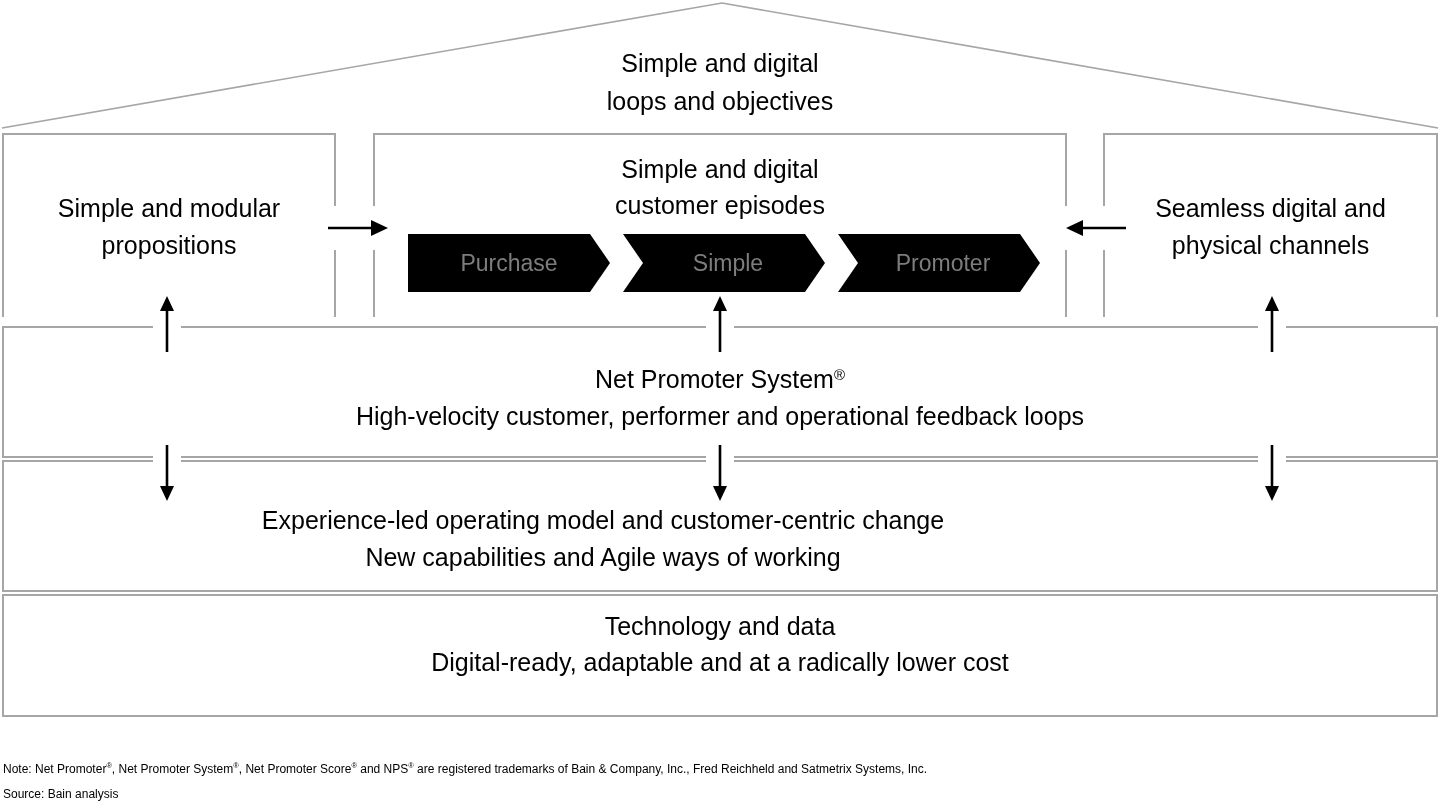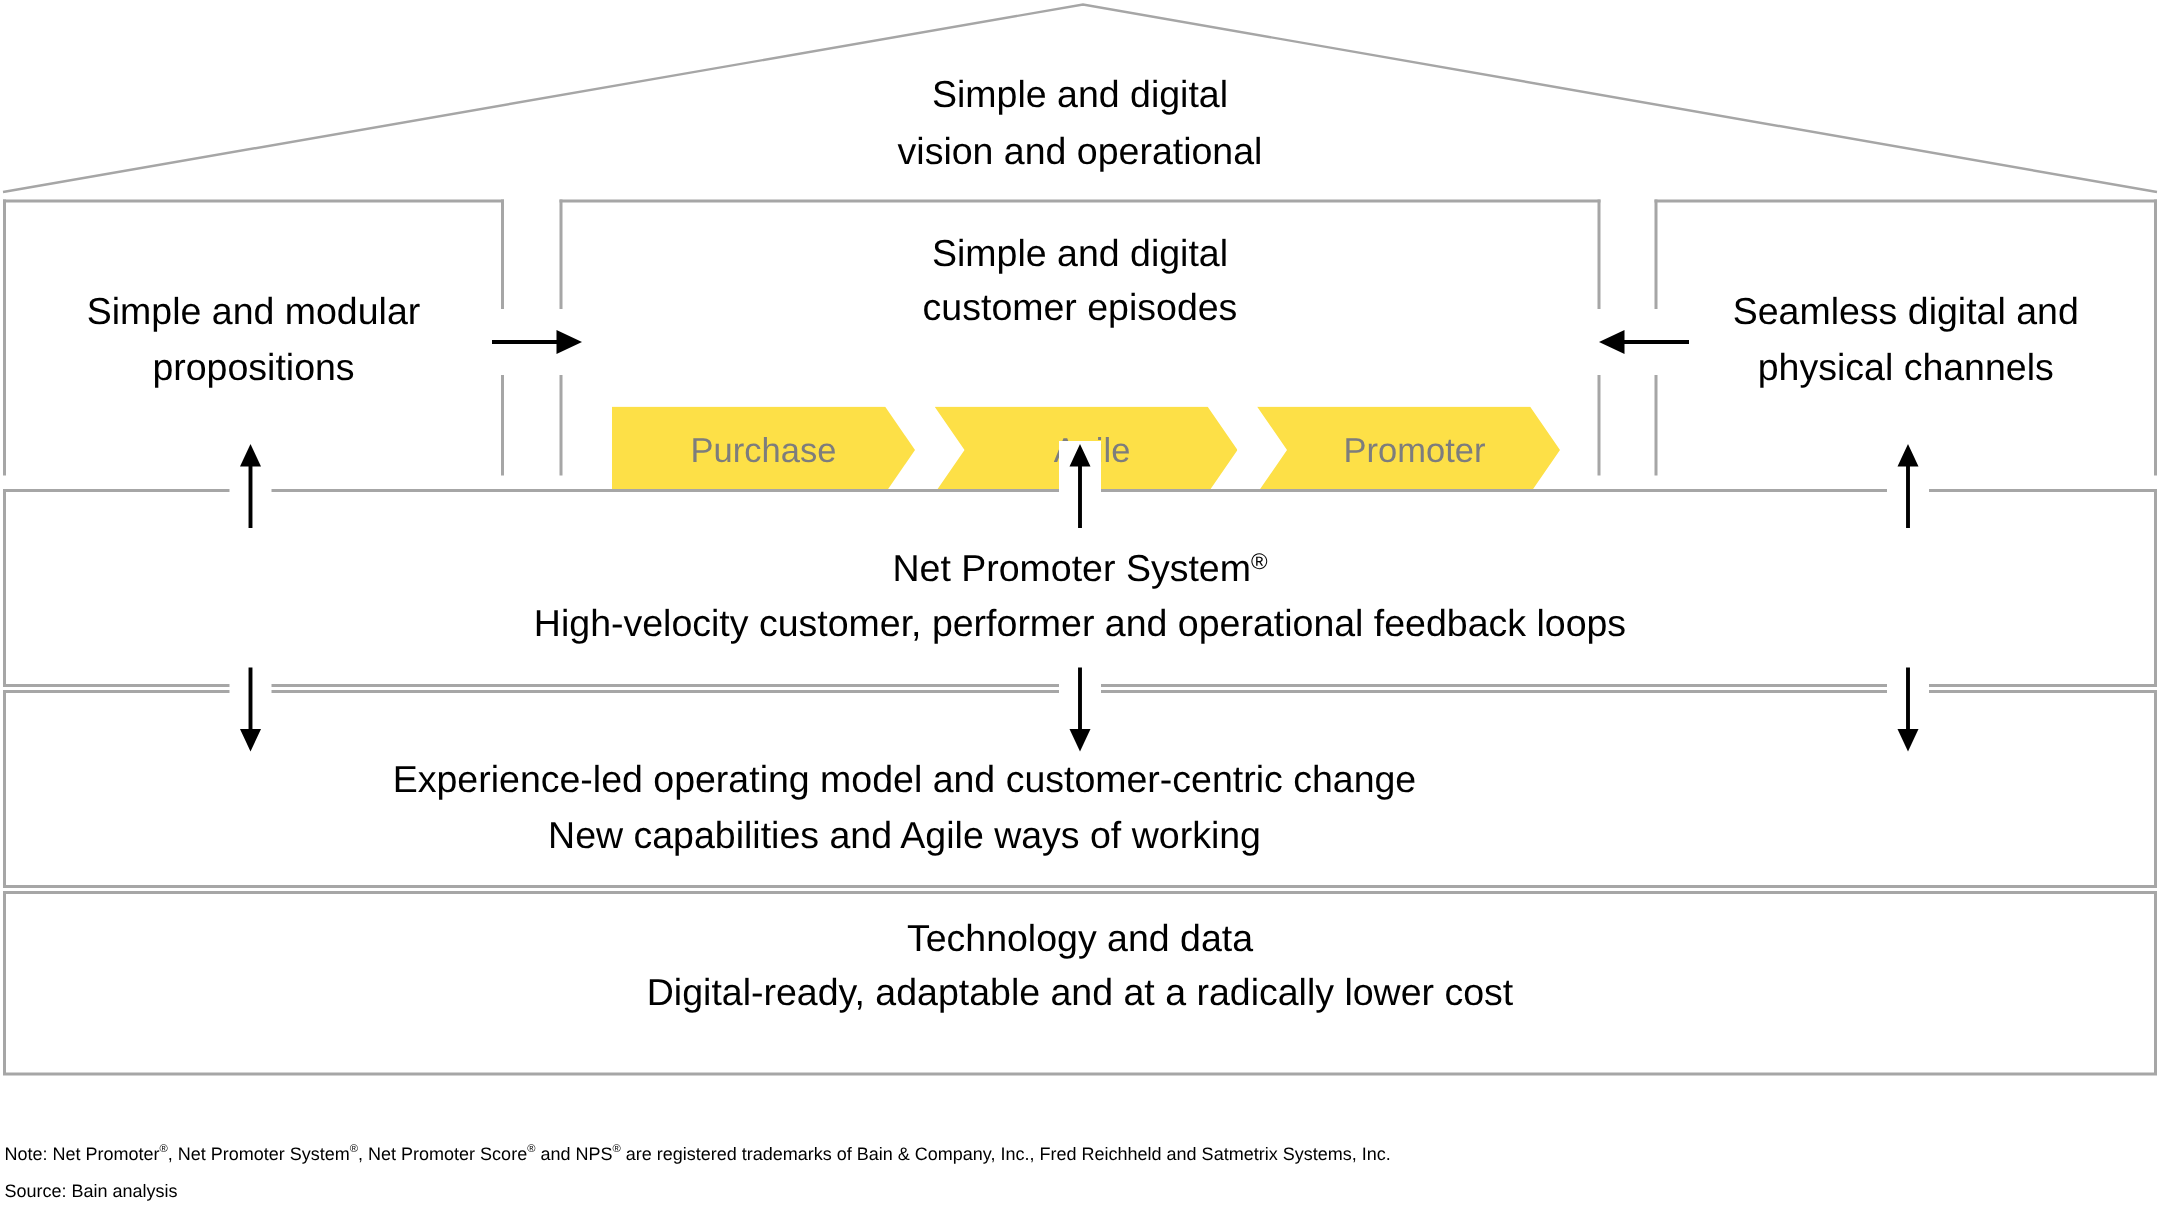--- a/index.html
+++ b/index.html
@@ -13,24 +13,23 @@
   .frame{position:absolute;border:2px solid #a6a6a6;background:#fff;box-sizing:border-box;}
   .frame.open-bottom{border-bottom:none;}
 
   
   .txt{position:absolute;text-align:center;font-size:25px;line-height:37px;white-space:nowrap;}
   .txt sup{font-size:60%;vertical-align:8px;line-height:0;}
 
   
   .chevron-row{position:absolute;display:flex;gap:13px;}
   .chev{
-    flex:1;height:100%;background:#fde047;color:#7d7d7d;
+    flex:1;height:100%;background:#000000;color:#7d7d7d;
     font-size:23px;display:flex;align-items:center;justify-content:center;
     clip-path:polygon(0% 0%, calc(100% - 20px) 0%, 100% 50%, calc(100% - 20px) 100%, 0% 100%, 20px 50%);
-    margin-top:37px;
   }
   .chev.first{clip-path:polygon(0% 0%, calc(100% - 20px) 0%, 100% 50%, calc(100% - 20px) 100%, 0% 100%);}
   .chev span{transform:translateX(4px);}
   .chev.first span{transform:none;}
 
   
   .patch{position:absolute;background:#fff;display:flex;align-items:center;justify-content:center;}
   .patch svg{display:block;}
 
   
@@ -41,21 +40,21 @@
 <body>
 
 <div class="canvas">
 
   <svg class="overlay">
     <polyline points="2,128 722,3 1438,128" fill="none" stroke="#a6a6a6" stroke-width="1.6"></polyline>
   </svg>
 
   <div class="txt" style="left:420px;top:44px;width:600px;line-height:38px;">
     <div>Simple and digital</div>
-    <div>vision and operational</div>
+    <div>loops and objectives</div>
   </div>
 
   <div class="frame open-bottom" style="left:2px;top:133px;width:334px;height:184px;"></div>
   <div class="frame open-bottom" style="left:373px;top:133px;width:694px;height:184px;"></div>
   <div class="frame open-bottom" style="left:1103px;top:133px;width:335px;height:184px;"></div>
 
   <div class="txt" style="left:4px;top:190px;width:330px;">
     <div>Simple and modular</div>
     <div>propositions</div>
   </div>
@@ -68,21 +67,21 @@
   <div class="txt" style="left:1105px;top:190px;width:331px;">
     <div>Seamless digital and</div>
     <div>physical channels</div>
   </div>
 
   <div class="chevron-row" style="left:408px;top:234px;width:632px;height:58px;">
     <div class="chev first">
         <span>Purchase</span>
       </div>
     <div class="chev">
-        <span>Agile</span>
+        <span>Simple</span>
       </div>
     <div class="chev">
         <span>Promoter</span>
       </div>
   </div>
 
   <div class="patch" style="left:322px;top:206px;width:70px;height:44px;">
     <svg width="70" height="44" viewBox="0 0 70 44">
       <line x1="6" y1="22" x2="52" y2="22" stroke="#000" stroke-width="2.6"></line>
       <polygon points="66,22 49,14 49,30" fill="#000"></polygon>

